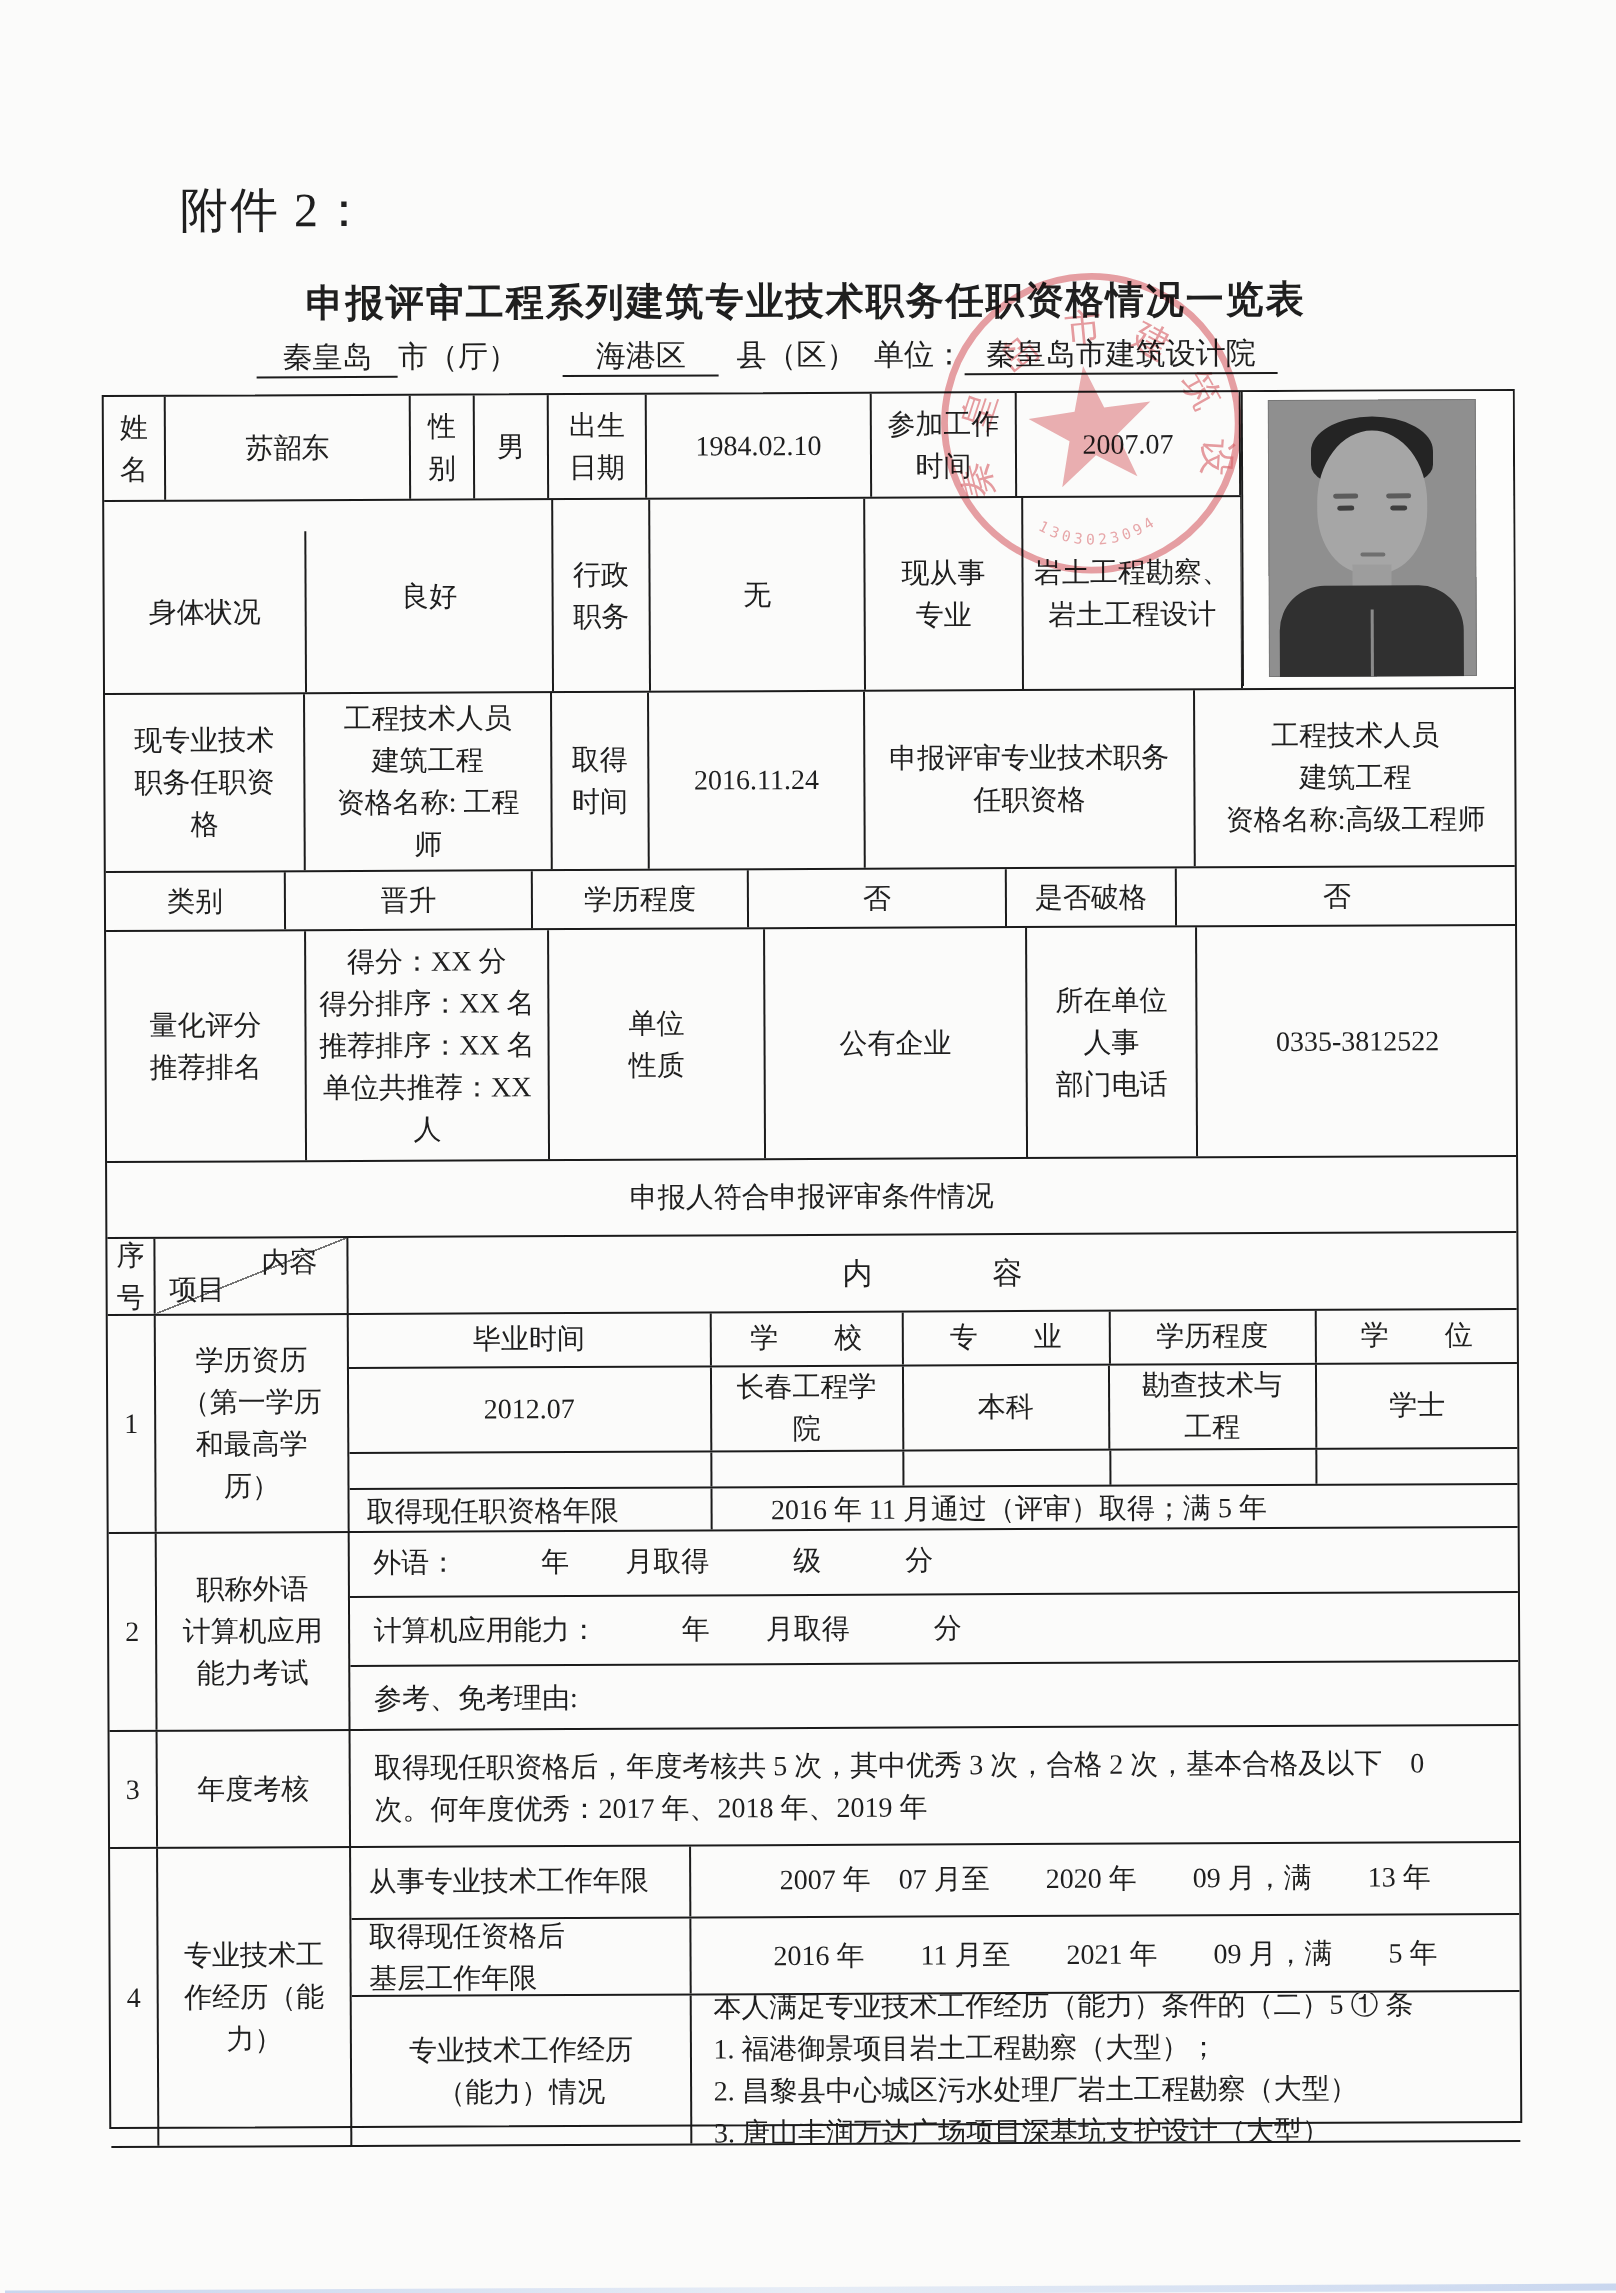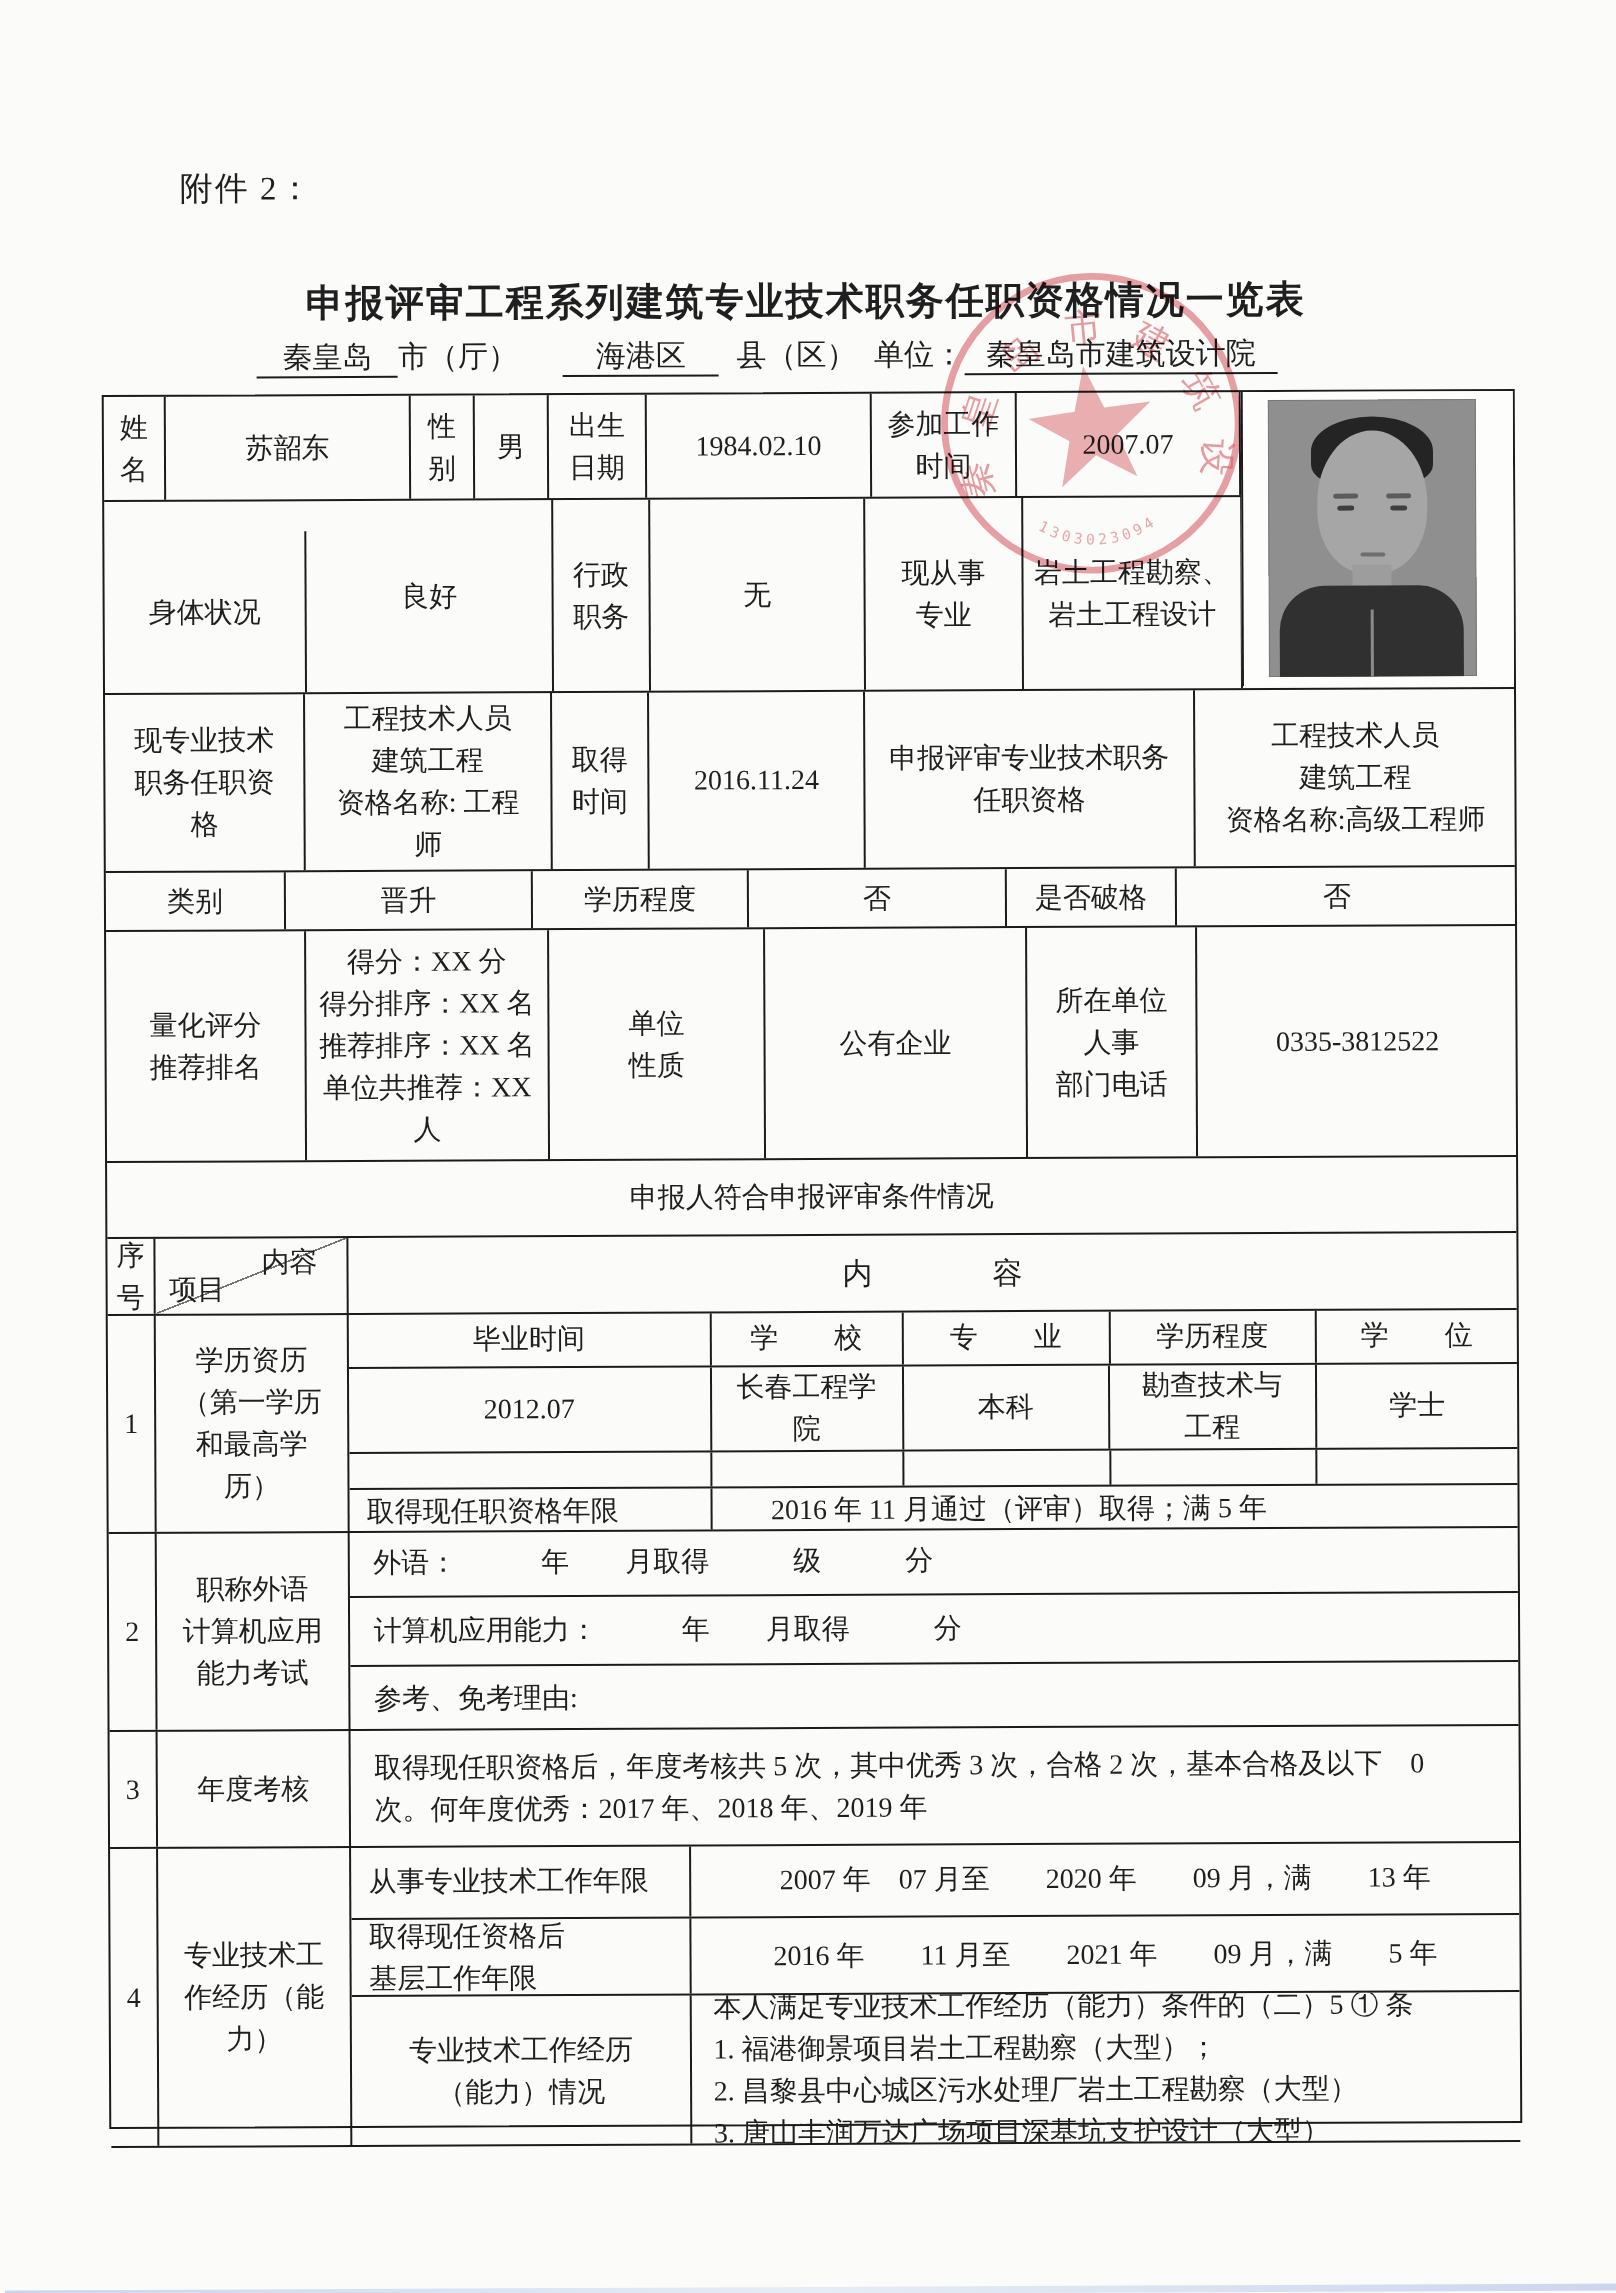--- a/index.html
+++ b/index.html
@@ -3,21 +3,21 @@
 <meta charset="utf-8">
 <style>
   html,body{margin:0;padding:0;background:#e8e8e6;}
   .page{
     position:relative; width:1616px; height:2294px; margin:0 auto;
     background:#fbfbfa; overflow:hidden;
     font-family:"Liberation Serif","DejaVu Serif",serif;
     color:#1f1f1f;
   }
   .sheet{position:absolute; inset:0; transform:rotate(-0.25deg);}
-  .attachment{position:absolute; left:184px; top:164px; font-size:33px; letter-spacing:2px;}
+  .attachment{position:absolute; left:184px; top:176px; font-size:48px; letter-spacing:2px;}
   .title{
     position:absolute; left:105px; top:276px; width:1409px;
     text-align:center; font-size:38px; font-weight:600; letter-spacing:2px;
   }
   .subtitle{
     position:absolute; left:105px; top:335px; width:1409px;
     text-align:center; font-size:30px; transform:translateX(-39px);
     white-space:nowrap;
   }
   .subtitle .u{border-bottom:2.5px solid #1c1c1c; display:inline-block; line-height:1.25;}

